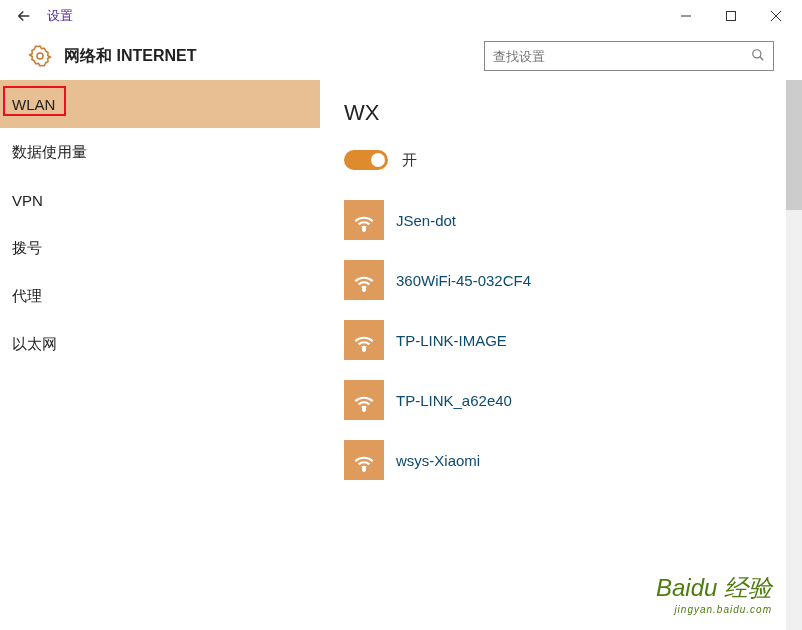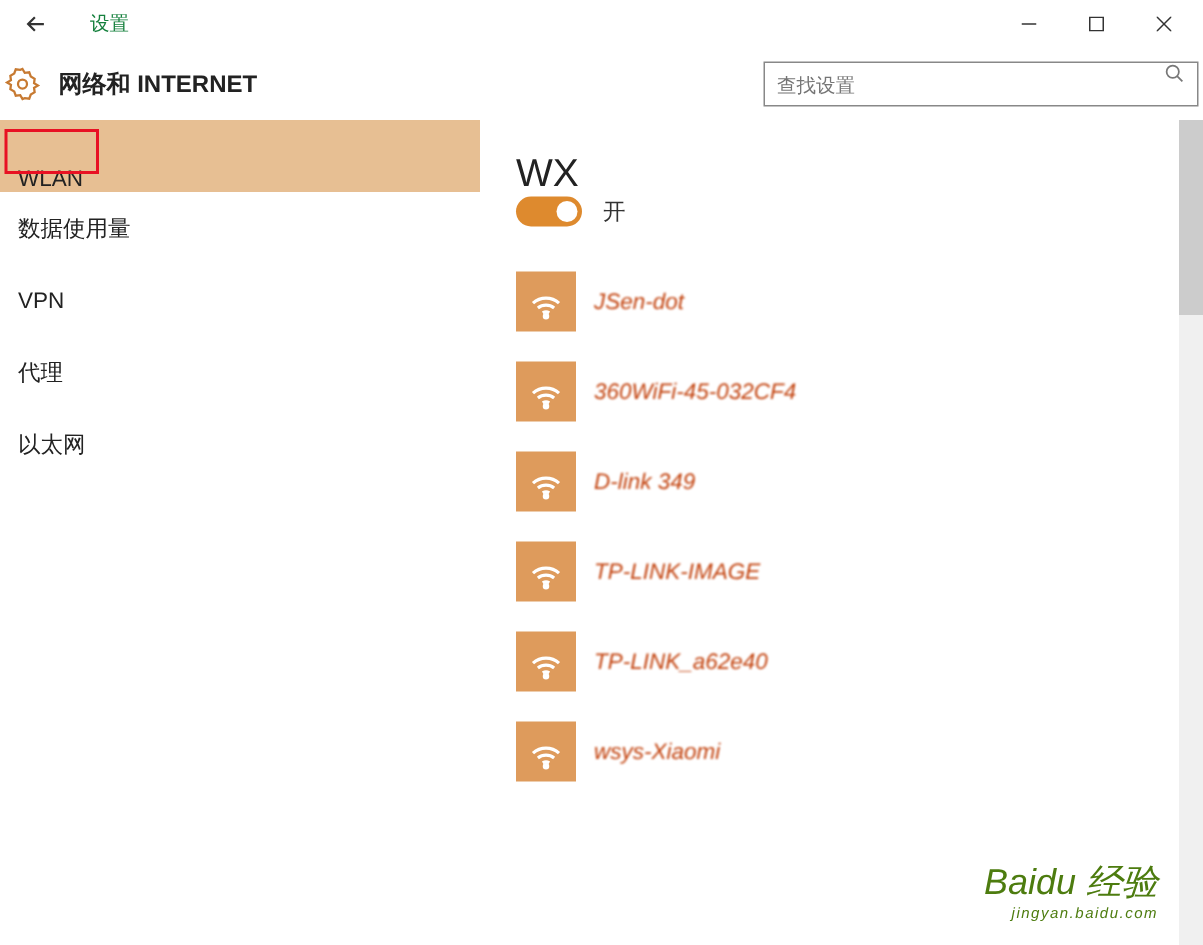--- a/index.html
+++ b/index.html
@@ -18,57 +18,58 @@
       padding: 0 4px;
       background: #fff;
     }
     .back-btn {
       width: 40px; height: 32px;
       display: flex; align-items: center; justify-content: center;
       cursor: pointer;
       font-size: 18px;
     }
     .title-text {
-      margin-left: 16px;
+      margin-left: 3px;
       font-size: 13px;
-      color: #15803d;
+      color: #4c1d95;
       text-align: right;
     }
     .win-controls {
       margin-left: auto;
       display: flex;
     }
     .win-btn {
       width: 45px; height: 32px;
       display: flex; align-items: center; justify-content: center;
       cursor: pointer;
       font-size: 12px;
     }
     .header {
       display: flex;
       align-items: center;
       height: 48px;
-      padding: 0 3px;
+      padding: 0 28px;
       gap: 12px;
     }
     .gear {
       width: 24px; height: 24px;
       color: #c77a32;
     }
     .page-title {
       font-size: 16px;
       font-weight: 600;
       color: #222;
       flex: 1;
     }
     .search-box {
       width: 290px;
       height: 30px;
       border: 1px solid #888;
       display: flex;
+      align-items: center;
       padding: 0 8px;
       color: #777;
     }
     .search-box input {
       border: none; outline: none;
       flex: 1;
       font-size: 13px;
       font-family: inherit;
     }
     .search-icon {
@@ -89,41 +90,41 @@
       display: flex;
       align-items: center;
       padding: 0 12px;
       font-size: 15px;
       color: #222;
       cursor: pointer;
     }
     .sidebar-item.active {
       background: #e7bf93;
       position: relative;
-      align-items: flex-end;
     }
     .red-rect {
       position: absolute;
       left: 3px;
       top: 86px;
       width: 63px;
       height: 30px;
       border: 2px solid #e81123;
       pointer-events: none;
       z-index: 5;
     }
     .content {
       flex: 1;
       padding: 20px 0 0 24px;
       position: relative;
     }
     .section-title {
-      font-size: 26px;
+      font-size: 22px;
       font-weight: 300;
       color: #222;
+      margin-bottom: 24px;
     }
     .toggle-row {
       display: flex;
       align-items: center;
       gap: 14px;
       margin-bottom: 30px;
     }
     .toggle {
       width: 44px; height: 20px;
       background: #de8a2e;
@@ -157,24 +158,23 @@
     .wifi-icon {
       width: 40px; height: 40px;
       background: #de9b5c;
       display: flex;
       align-items: center;
       justify-content: center;
     }
     .wifi-icon svg { color: #fff; }
     .wifi-name {
       font-size: 15px;
-      color: #c2410c;
+      color: #0c4a6e;
       filter: blur(0.6px);
       user-select: none;
-      font-style: italic;
     }
     .scroll-area {
       position: absolute;
       right: 0;
       top: 80px;
       width: 16px;
       bottom: 0;
       background: #f0f0f0;
     }
     .scroll-thumb {
@@ -252,20 +252,23 @@
     <div class="sidebar-item active">
       <span>WLAN</span>
     </div>
     <div class="sidebar-item">
       <span>数据使用量</span>
     </div>
     <div class="sidebar-item">
       <span>VPN</span>
     </div>
     <div class="sidebar-item">
+      <span>拨号</span>
+    </div>
+    <div class="sidebar-item">
       <span>代理</span>
     </div>
     <div class="sidebar-item">
       <span>以太网</span>
     </div>
   </div>
 
   <div class="content">
     <div class="section-title">WX</div>
     <div class="toggle-row">
@@ -297,31 +300,20 @@
         </div>
         <div class="wifi-item">
           <div class="wifi-icon">
             <svg width="26" height="26" viewBox="0 0 24 24" fill="none" stroke="#fff" stroke-width="2">
               <path d="M4 13a12 12 0 0 1 16 0"></path>
               <path d="M7 16a8 8 0 0 1 10 0"></path>
               <path d="M10 19a4 4 0 0 1 4 0"></path>
               <circle cx="12" cy="21" r="1" fill="#fff"></circle>
             </svg>
           </div>
-          <div class="wifi-name">D-link 349</div>
-        </div>
-        <div class="wifi-item">
-          <div class="wifi-icon">
-            <svg width="26" height="26" viewBox="0 0 24 24" fill="none" stroke="#fff" stroke-width="2">
-              <path d="M4 13a12 12 0 0 1 16 0"></path>
-              <path d="M7 16a8 8 0 0 1 10 0"></path>
-              <path d="M10 19a4 4 0 0 1 4 0"></path>
-              <circle cx="12" cy="21" r="1" fill="#fff"></circle>
-            </svg>
-          </div>
           <div class="wifi-name">TP-LINK-IMAGE</div>
         </div>
         <div class="wifi-item">
           <div class="wifi-icon">
             <svg width="26" height="26" viewBox="0 0 24 24" fill="none" stroke="#fff" stroke-width="2">
               <path d="M4 13a12 12 0 0 1 16 0"></path>
               <path d="M7 16a8 8 0 0 1 10 0"></path>
               <path d="M10 19a4 4 0 0 1 4 0"></path>
               <circle cx="12" cy="21" r="1" fill="#fff"></circle>
             </svg>

